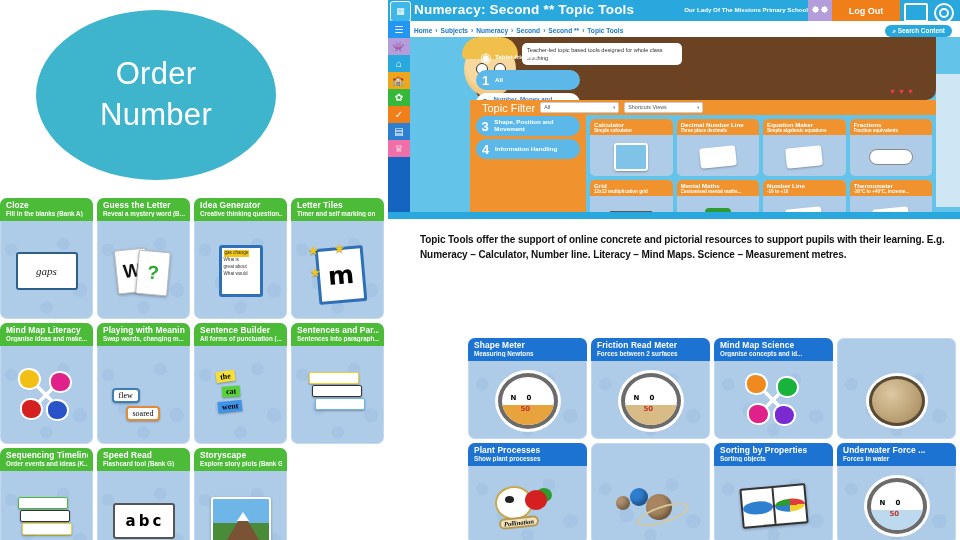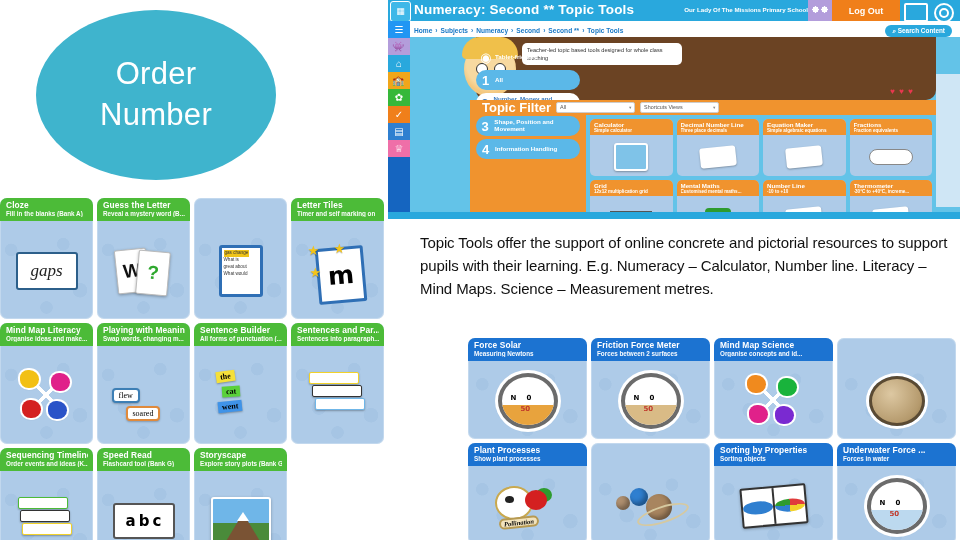--- a/index.html
+++ b/index.html
@@ -55,21 +55,21 @@
   #literacy-grid{left:0px;top:198px;width:386px;
     grid-template-columns:repeat(4,93px);grid-auto-rows:121px;}
   
   #science-grid{left:468px;top:338px;width:492px;
     grid-template-columns:repeat(4,119px);grid-auto-rows:101px;}
 
   
   .art{position:relative;z-index:2;}
   .gapsbox{width:58px;height:34px;background:#fff;border:2px solid #2c5f8a;border-radius:3px;
     display:flex;align-items:center;justify-content:center;}
-  .gapsbox i{font-size:17px;color:#222;font-family:"Liberation Serif",serif;}
+  .gapsbox i{font-size:11px;color:#222;font-family:"Liberation Serif",serif;}
   .scroll{width:46px;height:40px;background:linear-gradient(#e8d8b4,#cdb98b);
     border-radius:6px;box-shadow:0 1px 3px rgba(0,0,0,.35);transform:rotate(-8deg);}
   .qcards{position:relative;width:56px;height:44px;}
   .qcards .c1,.qcards .c2{position:absolute;width:30px;height:42px;background:#fff;border:1px solid #bbb;
     border-radius:2px;box-shadow:0 1px 3px rgba(0,0,0,.3);display:flex;align-items:center;justify-content:center;
     font-weight:bold;font-size:19px;}
   .qcards .c1{left:0;top:0;transform:rotate(-6deg);color:#111;}
   .qcards .c2{left:21px;top:2px;transform:rotate(5deg);color:#2fa82f;}
   .ideacard{width:44px;height:52px;background:#fff;border:3px solid #2f6fb5;border-radius:3px;
     padding:2px;box-sizing:border-box;font-size:4.6px;color:#333;line-height:1.5;}
@@ -113,21 +113,21 @@
   .sortcard div{flex:1;display:flex;align-items:center;justify-content:center;}
   .sortcard div+div{border-left:2px solid #333;}
   .pollin{position:relative;width:70px;height:44px;}
   .pollbadge{position:absolute;left:6px;bottom:0;background:#f2e3bd;border:2px solid #b79a52;
     border-radius:8px;padding:0 3px;font-size:6.5px;font-weight:bold;font-style:italic;transform:rotate(-6deg);
     font-family:"Liberation Serif",serif;}
 
   
   #body-copy{
     position:absolute;left:420px;top:232px;width:530px;
-    font-size:15px;line-height:1.52;color:#111;font-weight:normal;
+    font-size:10px;line-height:1.52;color:#111;font-weight:bold;
     letter-spacing:-.1px;
   }
 
   
   #webapp{
     position:absolute;left:388px;top:0px;width:572px;height:219px;
     overflow:hidden;background:#ffffff;font-size:5px;
   }
   #wa-topstrip{position:absolute;left:0;top:0;right:0;height:21px;background:#29a8dd;}
   #wa-logo{position:absolute;left:2px;top:1px;width:19px;height:19px;background:#3fb8e8;
@@ -157,21 +157,21 @@
   #wa-brown{position:absolute;left:66px;top:0;right:24px;height:63px;background:#6b4323;border-radius:0 0 10px 10px;}
   #wa-kid{position:absolute;left:54px;top:4px;width:52px;height:56px;border-radius:50%;
     background:radial-gradient(circle at 50% 40%, #f7d9a0 55%, #f3c77e 70%);}
   #wa-kid .hair{position:absolute;left:-2px;top:-4px;width:56px;height:22px;background:#f0c04a;border-radius:26px 26px 6px 6px;}
   #wa-kid .eye{position:absolute;top:22px;width:10px;height:10px;border-radius:50%;background:#fff;border:1px solid #333;}
   #wa-tooltip{position:absolute;left:112px;top:6px;width:150px;background:#fff;border-radius:5px;
     padding:3px 5px;color:#333;font-size:5.6px;line-height:1.45;}
   #wa-hearts{position:absolute;right:46px;top:50px;color:#e8384f;font-size:8px;letter-spacing:1px;}
   #wa-filterbar{position:absolute;left:66px;top:63px;right:24px;height:15px;background:#f0932e;
     display:flex;align-items:center;gap:5px;padding-left:6px;}
-  #wa-filterbar .flabel{color:#fff;font-size:13px;font-weight:bold;}
+  #wa-filterbar .flabel{color:#fff;font-size:11px;font-weight:normal;}
   #wa-filterbar select,#wa-filterbar .selbox{
     background:#fff;border:1px solid #ccc;border-radius:2px;font-size:5.4px;color:#555;
     height:9px;line-height:9px;padding:0 8px 0 3px;width:66px;position:relative;}
   #wa-filterbar .selbox::after{content:"\25BC";position:absolute;right:2px;top:0;font-size:4px;color:#888;}
   #wa-sidelist{position:absolute;left:66px;top:10px;width:104px;}
   .wa-sideitem{height:20px;margin-bottom:3px;border-radius:10px;display:flex;align-items:center;
     gap:4px;padding-left:4px;color:#fff;font-size:6.2px;font-weight:bold;background:#5bb8e8;}
   .wa-sideitem .num{font-size:13px;font-weight:bold;color:#fff;width:11px;text-align:center;}
   .wa-sideitem.tabletfriendly{background:transparent;color:#fff;}
   .wa-sideitem.active{background:#fff;color:#3a7bbf;}
@@ -215,20 +215,24 @@
           <div class="tsub">Reveal a mystery word (B...</div>
         </div>
         <div class="tbody">
           <div class="qcards art">
             <div class="c1">W</div>
             <div class="c2">?</div>
           </div>
         </div>
       </div>
       <div class="tile green">
+        <div class="thead">
+          <div class="ttitle">Idea Generator</div>
+          <div class="tsub">Creative thinking question...</div>
+        </div>
         <div class="tbody">
           <div class="ideacard art">
             <div><span class="hl">gas change</span></div>
             <div>What is</div>
             <div>great about</div>
             <div>What would</div>
           </div>
         </div>
       </div>
       <div class="tile green">
@@ -333,35 +337,35 @@
           <div class="mountain art"></div>
         </div>
       </div>
     </div>
 
   <div id="body-copy">Topic Tools offer the support of online concrete and pictorial resources to support pupils with their learning. E.g. Numeracy – Calculator, Number line. Literacy – Mind Maps. Science – Measurement metres.</div>
 
   <div id="science-grid" class="tilegrid">
       <div class="tile blue">
         <div class="thead">
-          <div class="ttitle">Force Solar</div>
+          <div class="ttitle">Shape Meter</div>
           <div class="tsub">Measuring Newtons</div>
         </div>
         <div class="tbody">
           <div class="meter art">
             <span class="lbl" style="left: 9px; top: 17px;">N</span>
             <span class="lbl" style="left: 25px; top: 17px;">0</span>
             <span class="lbl" style="left: 19px; top: 28px; color: rgb(192, 57, 43);">50</span>
             <div style="position: absolute; left: 0px; right: 0px; bottom: 0px; height: 20px; background: rgb(232, 163, 61); z-index: -1;"></div>
           </div>
         </div>
       </div>
       <div class="tile blue">
         <div class="thead">
-          <div class="ttitle">Friction Force Meter</div>
+          <div class="ttitle">Friction Read Meter</div>
           <div class="tsub">Forces between 2 surfaces</div>
         </div>
         <div class="tbody">
           <div class="meter art">
             <span class="lbl" style="left: 9px; top: 17px;">N</span>
             <span class="lbl" style="left: 25px; top: 17px;">0</span>
             <span class="lbl" style="left: 19px; top: 28px; color: rgb(192, 57, 43);">50</span>
             <div style="position: absolute; left: 0px; right: 0px; bottom: 0px; height: 20px; background: rgb(217, 187, 134); z-index: -1;"></div>
           </div>
         </div>

